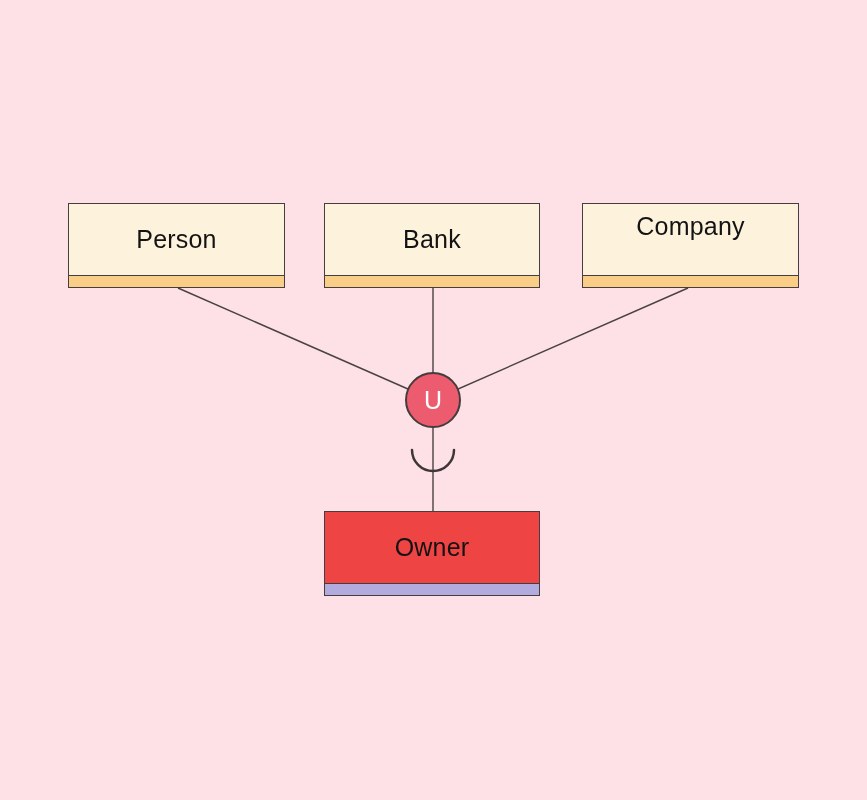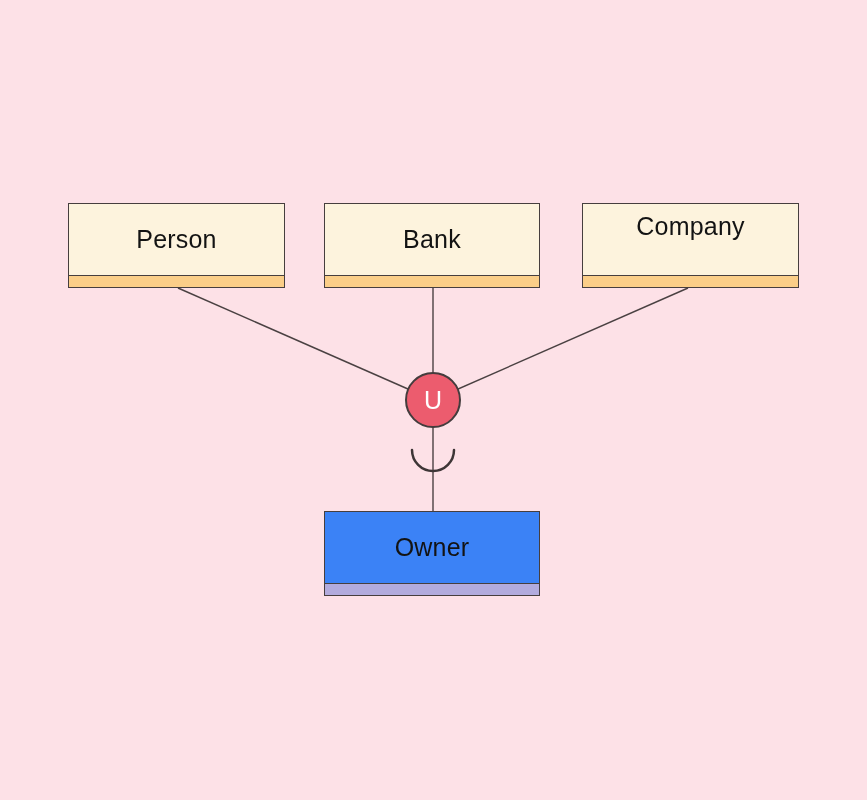--- a/index.html
+++ b/index.html
@@ -39,21 +39,21 @@
     letter-spacing: 0.2px;
   }
   .entity-strip {
     height: 11px;
     border-top: 1px solid #463e3e;
     background: #fbce88;
   }
   .entity.person  { left: 68px;  top: 203px; width: 217px; height: 85px; }
   .entity.bank    { left: 324px; top: 203px; width: 216px; height: 85px; justify-content: center; }
   .entity.company { left: 582px; top: 203px; width: 217px; height: 85px; gap: 26px; }
-  .entity.owner   { left: 324px; top: 511px; width: 216px; height: 85px; background: #3b82f6; justify-content: flex-end; }
+  .entity.owner   { left: 324px; top: 511px; width: 216px; height: 85px; background: #ef4444; justify-content: flex-end; }
   .entity.owner .entity-strip { background: #b2abdd; }
   .union-node {
     position: absolute;
     box-sizing: border-box;
     left: 405px;
     top: 372px;
     width: 56px;
     height: 56px;
     border-radius: 50%;
     background: #ec5c6e;

